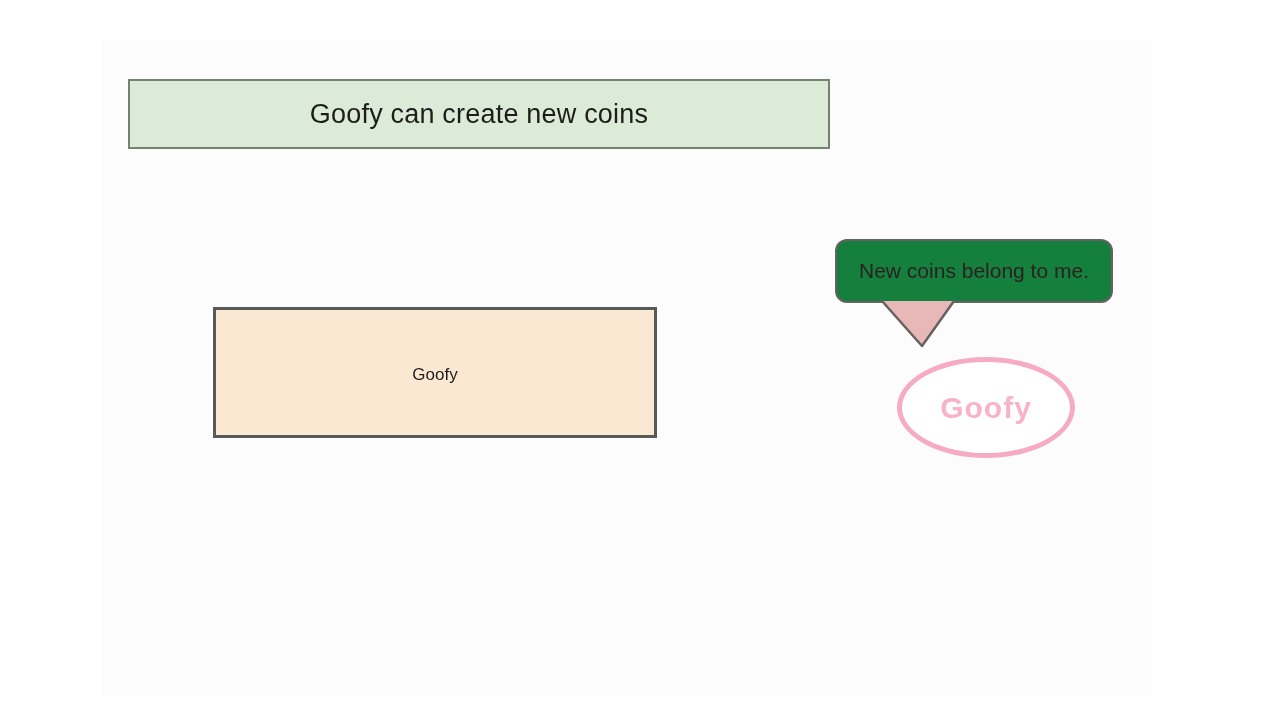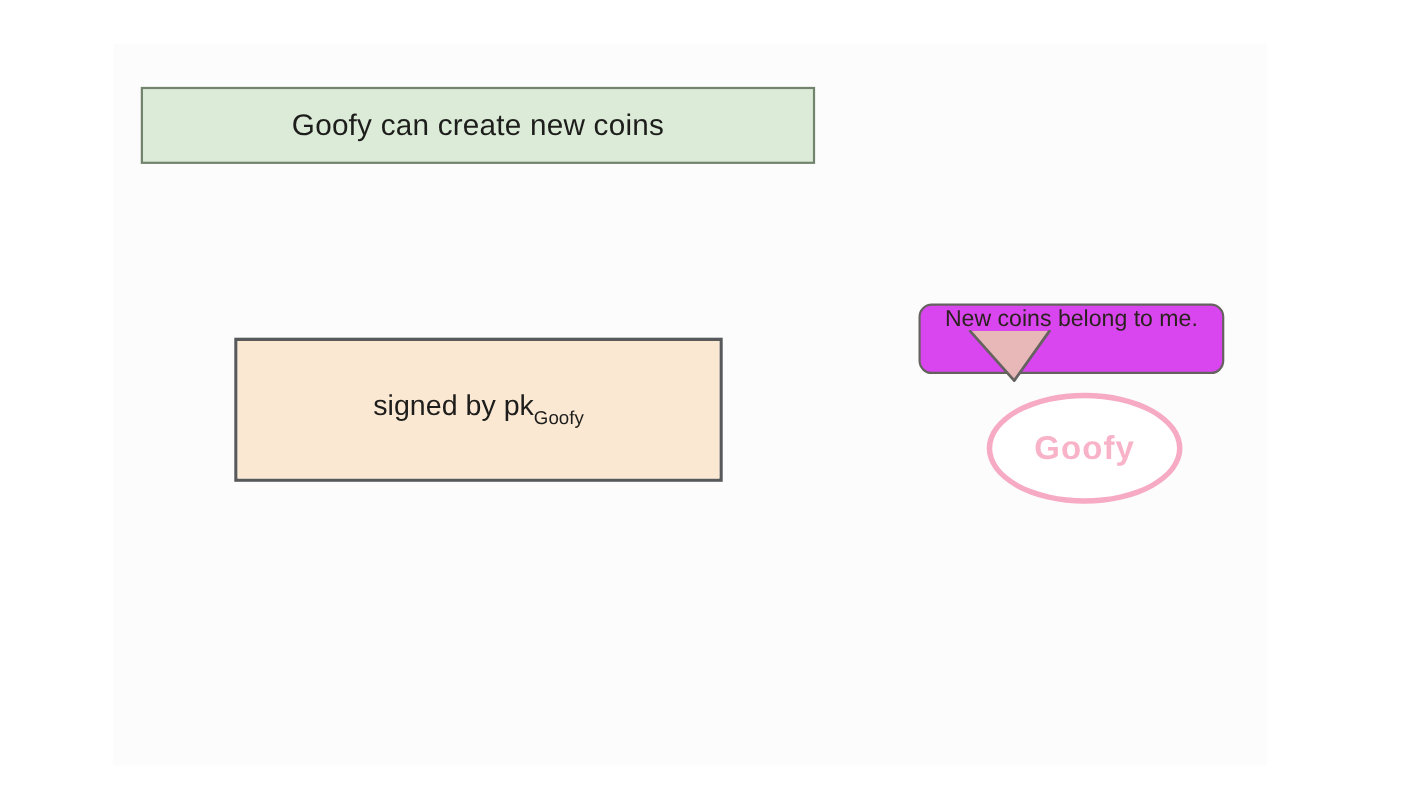--- a/index.html
+++ b/index.html
@@ -13,21 +13,21 @@
   .slide-area {
     position: absolute;
     left: 103px; top: 40px;
     width: 1049px; height: 656px;
     background: #fcfcfc;
   }
   
   .title-box {
     position: absolute;
     left: 128px; top: 79px;
-    width: 613px; height: 70px;
+    width: 702px; height: 70px;
     background: #dcebd8;
     border: 2px solid #72836e;
     display: flex; align-items: center; justify-content: center;
   }
   .title-box span {
     font-size: 27px;
     color: #1d1d1b;
     letter-spacing: 0.2px;
   }
   
@@ -51,24 +51,24 @@
     align-self: flex-end;
     transform: translateY(6px);
     display: inline-block;
   }
   .coin-row.signed .line { display: flex; align-items: baseline; transform: translateY(-4px); }
   
   .bubble {
     position: absolute;
     left: 835px; top: 239px;
     width: 278px; height: 64px;
-    background: #d946ef;
+    background: #15803d;
     border: 2px solid #66625f;
     border-radius: 12px;
-    display: flex; align-items: flex-start; justify-content: center; margin-top: 37px;
+    display: flex; align-items: center; justify-content: center;
   }
   .bubble span {
     font-size: 21px;
     color: #2b2220;
     white-space: nowrap;
   }
   .bubble-tail {
     position: absolute;
     left: 879px; top: 300px;
     width: 78px; height: 50px;
@@ -95,21 +95,20 @@
 
 <div class="slide-area"></div>
 
 <div class="title-box">
   <span>Goofy can create new coins</span>
 </div>
 
 <div class="coin-box">
   <div class="coin-row signed">
     <span class="line">
-      <span>signed by pk</span>
         <span class="sub">Goofy</span>
     </span>
   </div>
 </div>
 
 <div class="bubble">
   <span>New coins belong to me.</span>
 </div>
 <svg class="bubble-tail" viewBox="0 0 78 50" aria-hidden="true">
   <path d="M 3 1 L 43 46 L 75 1" fill="#e8b7b7" stroke="#66625f" stroke-width="2.5" stroke-linejoin="round" stroke-linecap="round"></path>

